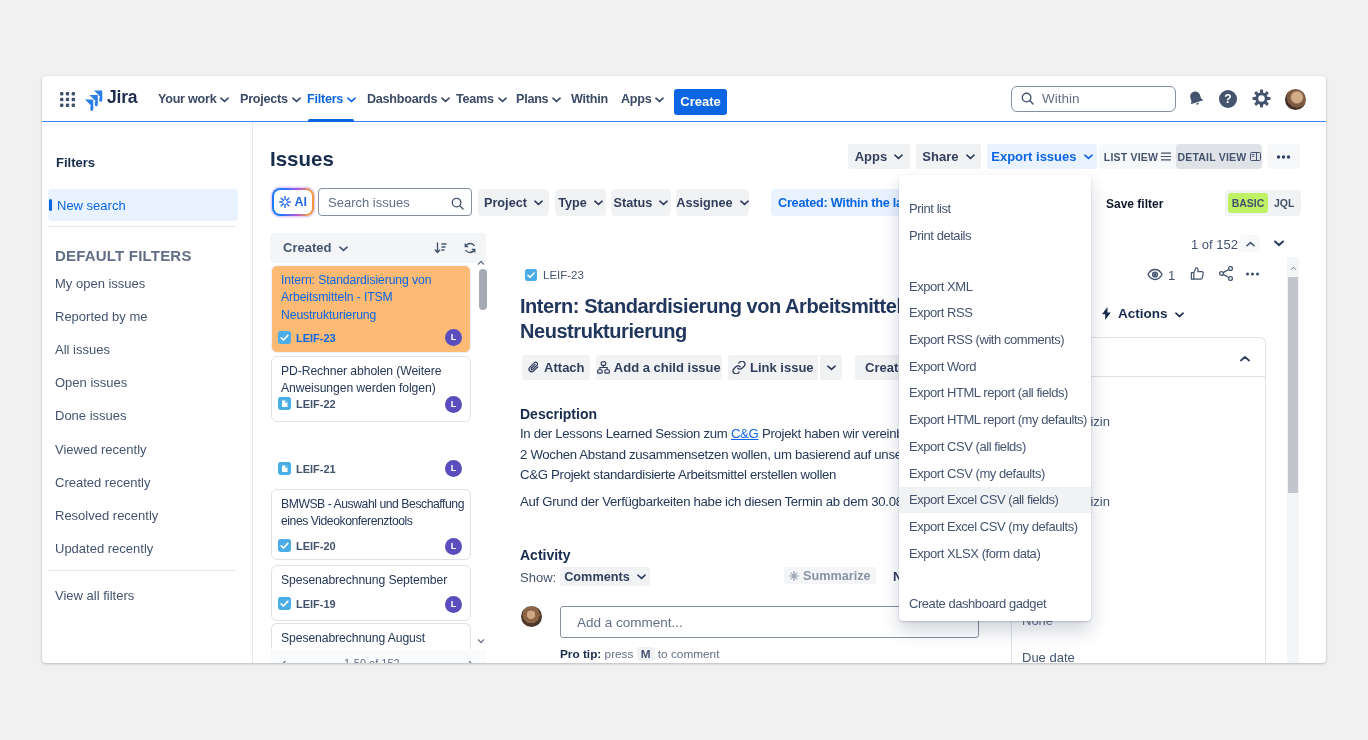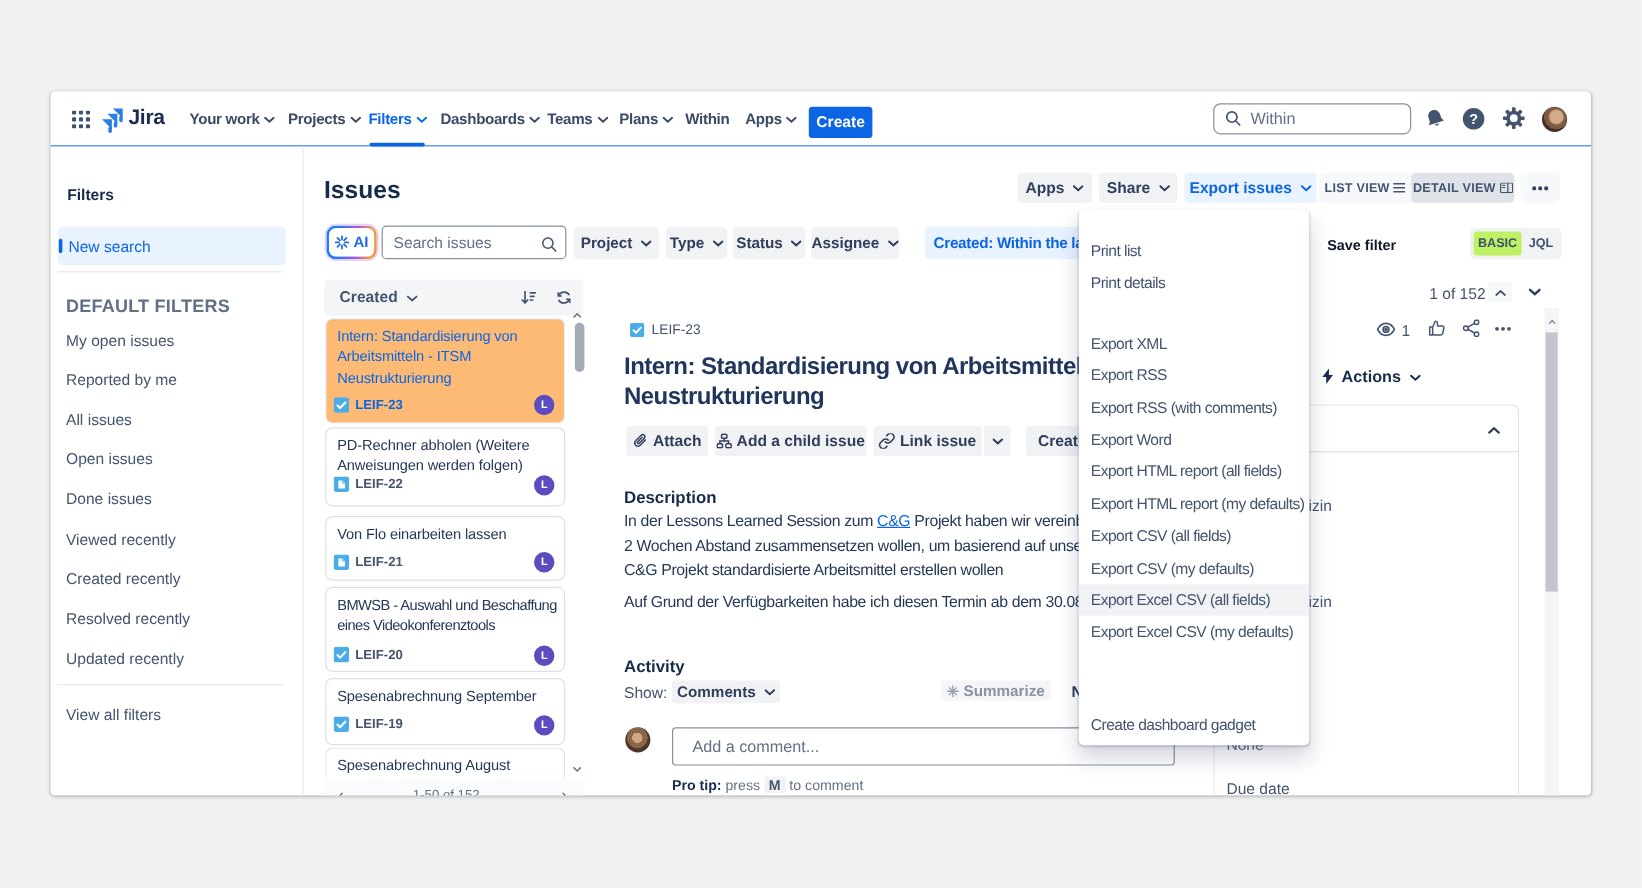--- a/index.html
+++ b/index.html
@@ -268,23 +268,20 @@
     <div class="t">PD-Rechner abholen (Weitere Anweisungen werden folgen)</div>
   </div>
   <svg class="abs" style="left:236px;top:321px" width="13" height="13" viewBox="0 0 13 13">
       <rect width="13" height="13" rx="2.4" fill="#4bade8"></rect>
       <path d="M4 3.5h3.5l2 2v4.5h-5.5z" fill="#fff"></path>
       <path d="M7.5 3.5v2h2" fill="none" stroke="#4bade8" stroke-width="0.8"></path>
     </svg>
   <div class="lkey" style="left:254px;top:322px">LEIF-22</div>
   <div class="lav" style="left:403px;top:319.5px">L</div>
 
-  <div class="lcard" style="top:354px;height:54px">
-    <div class="t">Von Flo einarbeiten lassen</div>
-  </div>
   <svg class="abs" style="left:236px;top:386px" width="13" height="13" viewBox="0 0 13 13">
       <rect width="13" height="13" rx="2.4" fill="#4bade8"></rect>
       <path d="M4 3.5h3.5l2 2v4.5h-5.5z" fill="#fff"></path>
       <path d="M7.5 3.5v2h2" fill="none" stroke="#4bade8" stroke-width="0.8"></path>
     </svg>
   <div class="lkey" style="left:254px;top:387px">LEIF-21</div>
   <div class="lav" style="left:403px;top:384px">L</div>
 
   <div class="lcard" style="top:413px;height:71px">
     <div class="t" style="letter-spacing:-0.45px;white-space:nowrap">BMWSB - Auswahl und Beschaffung<br>eines Videokonferenztools</div>
@@ -446,15 +443,16 @@
     <div class="dditem" style="top:98.5px">Export XML</div>
     <div class="dditem" style="top:152px">Export RSS (with comments)</div>
     <div class="dditem" style="top:125px">Export RSS</div>
     <div class="dditem" style="top:178.5px">Export Word</div>
     <div class="dditem" style="top:205px">Export HTML report (all fields)</div>
     <div class="dditem" style="top:232px">Export HTML report (my defaults)</div>
     <div class="dditem" style="top:259px">Export CSV (all fields)</div>
     <div class="dditem" style="top:285.5px">Export CSV (my defaults)</div>
     <div class="dditem" style="top:312px;background:#f1f2f4">Export Excel CSV (all fields)</div>
     <div class="dditem" style="top:339px">Export Excel CSV (my defaults)</div>
+    <div class="dditem" style="top:365.5px">Export XLSX (form data)</div>
     <div class="dditem" style="top:416px">Create dashboard gadget</div>
   </div>
 </div>
 
 </body></html>

